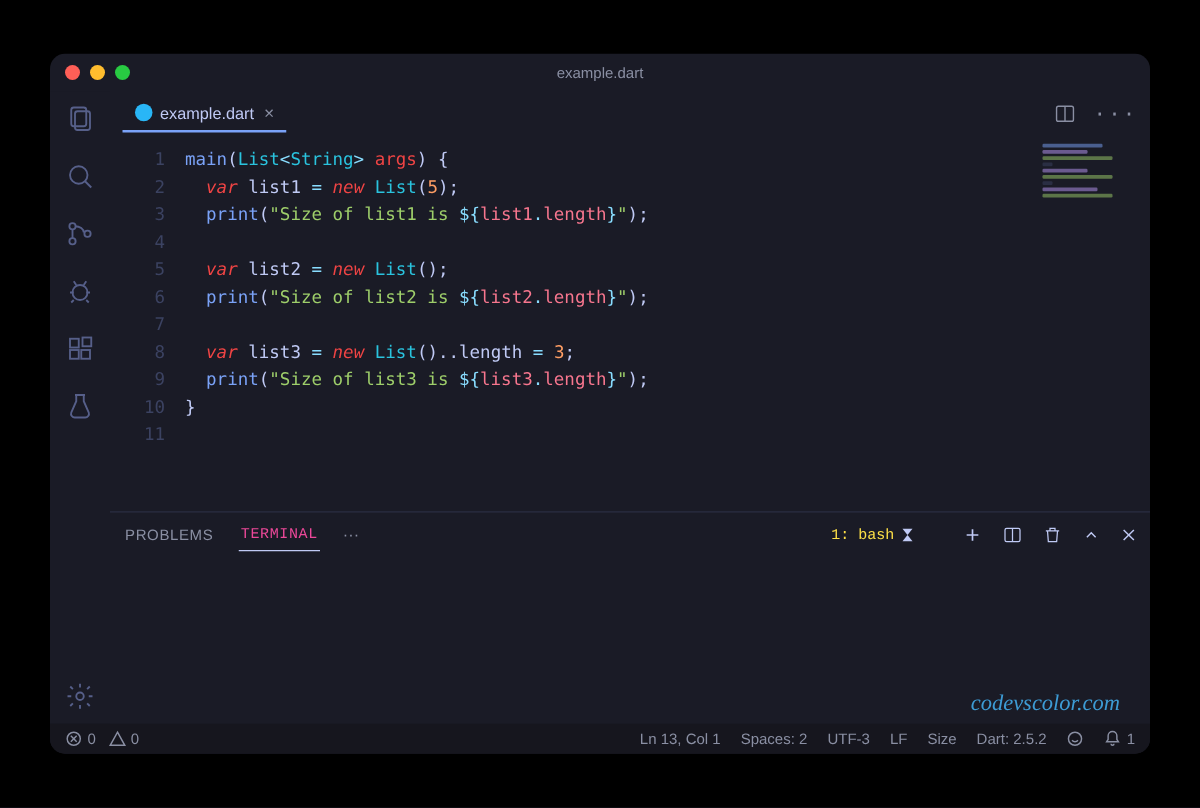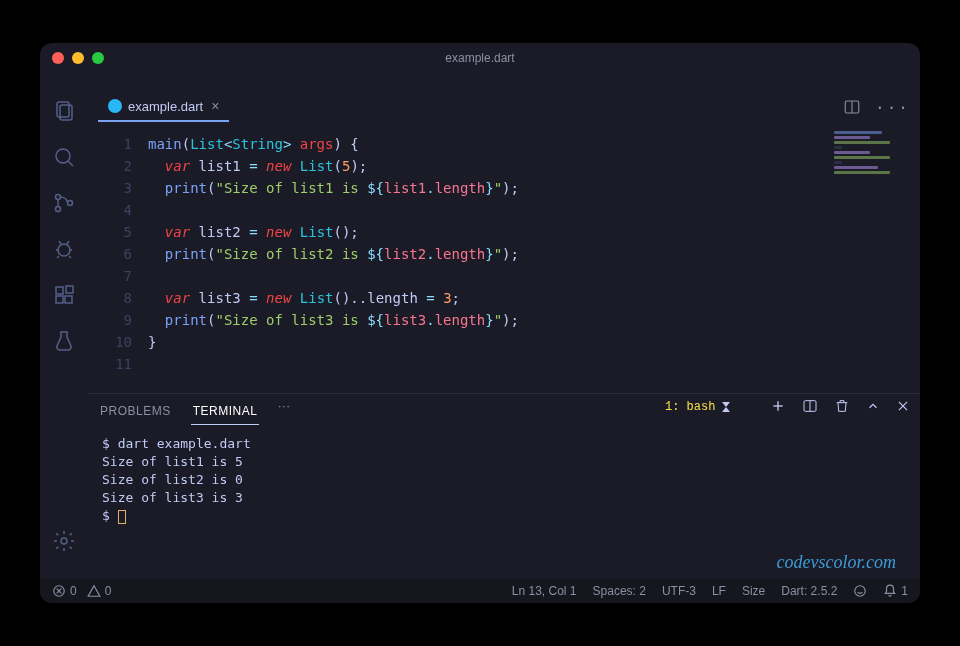--- a/index.html
+++ b/index.html
@@ -15,21 +15,20 @@
   .window {
     width: 880px;
     height: 560px;
     background: #1a1b26;
     border-radius: 12px;
     box-shadow: 0 20px 60px rgba(0,0,0,0.6);
     display: flex;
     flex-direction: column;
     overflow: hidden;
     position: relative;
-    gap: 16px;
   }
   .titlebar {
     height: 30px;
     display: flex;
     align-items: center;
     padding: 0 12px;
     position: relative;
   }
   .traffic { display: flex; gap: 8px; }
   .dot { width: 12px; height: 12px; border-radius: 50%; }
@@ -110,28 +109,28 @@
   .intpv { color: #f7768e; }
   .pn { color: #c0caf5; }
   .thisv { color: #ef4444;}
   .panel {
     height: 170px;
     border-top: 1px solid #2a2e42;
     display: flex; flex-direction: column;
     font-size: 13px;
   }
   .panel-tabs {
-    display: flex; align-items: flex-start;
+    display: flex; align-items: center;
     padding: 4px 10px;
     gap: 18px;
     color: #8a8fa3;
     font-family: -apple-system, sans-serif;
   }
   .ptab { padding: 6px 2px; cursor:pointer; font-size: 12px; letter-spacing: 0.5px;}
-  .ptab.active { color: #ffffff; border-bottom: 1px solid #c0caf5; }
+  .ptab.active { color: #ec4899; border-bottom: 1px solid #c0caf5; font-family: Liberation Mono, monospace; }
   .panel-tabs .dots { cursor:pointer; }
   .panel-tabs select {
     margin-left: auto;
     background: transparent; border: none; color: #fde047;
     font-family: Liberation Mono, monospace; font-size: 12px; padding: 2px 18px 2px 4px;
     appearance: none;
   }
   .sel-wrap { position: relative; margin-left:auto; display:flex; align-items:center;}
   .sel-wrap::after { content:""; position:absolute; right:4px; top:4px; border-left:4px solid transparent;border-right:4px solid transparent;border-top:5px solid #c0caf5;}
   .sel-wrap::before { content:""; position:absolute; right:4px; bottom:4px; border-left:4px solid transparent;border-right:4px solid transparent;border-bottom:5px solid #c0caf5;}
@@ -321,27 +320,20 @@
                 </svg>
               </span>
             <span>
                 <svg width="14" height="14" viewBox="0 0 24 24" stroke="currentColor" stroke-width="2">
                   <line x1="5" y1="5" x2="19" y2="19"></line>
                   <line x1="19" y1="5" x2="5" y2="19"></line>
                 </svg>
               </span>
           </div>
         </div>
-        <div class="terminal">
-          <div><span class="prompt">$</span> <span>dart example.dart</span></div>
-          <div>Size of list1 is 5</div>
-          <div>Size of list2 is 0</div>
-          <div>Size of list3 is 3</div>
-          <div><span class="prompt">$</span> <span class="cursor"></span></div>
-        </div>
       </div>
 
     </div>
   </div>
 
   <div class="watermark">codevscolor.com</div>
 
   <div class="statusbar">
     <div class="left">
       <span class="si">

